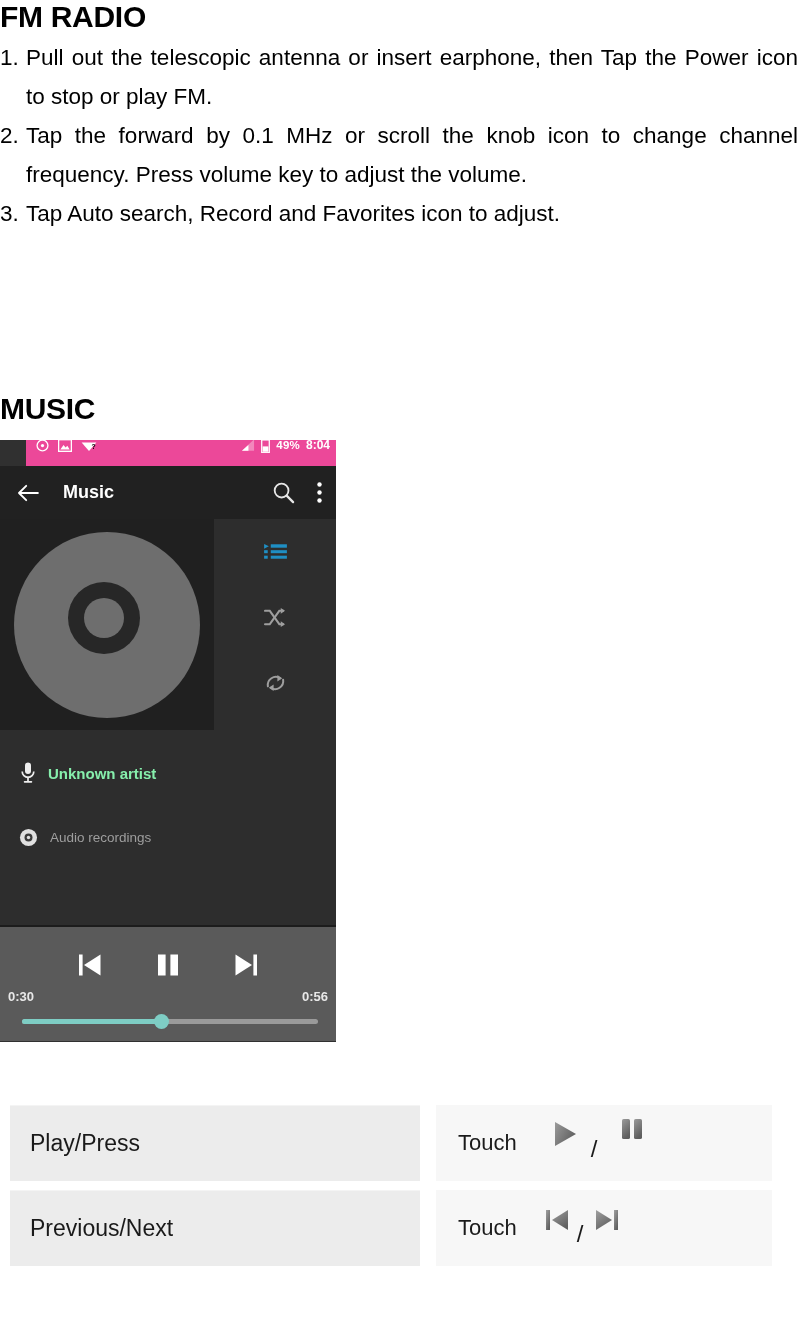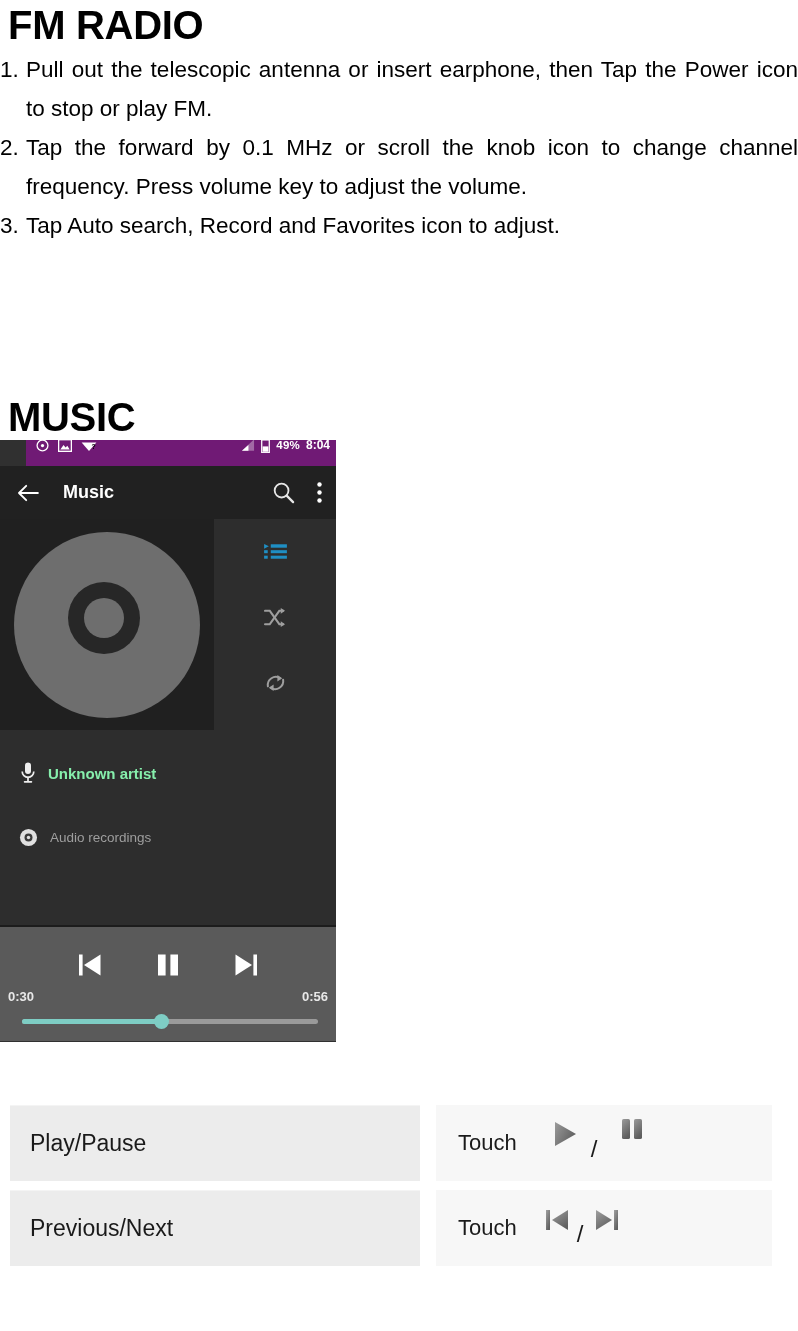--- a/index.html
+++ b/index.html
@@ -8,25 +8,25 @@
     width: 798px; height: 1331px;
     background: #ffffff;
     font-family: "Liberation Sans", sans-serif;
     overflow: hidden;
   }
   .page { position: relative; width: 798px; height: 1331px; }
 
   
   .doc-h1 {
     font-weight: bold;
-    font-size: 40px;
+    font-size: 30px;
     line-height: 34px;
     letter-spacing: -0.3px;
     color: #000;
-    margin: 8px;
+    margin: 0;
   }
   .doc-list { margin: 0; padding: 0; list-style: none; }
   .doc-li {
     display: flex;
     font-size: 22.5px;
     line-height: 39px;
     color: #000;
     font-weight: 500;
   }
   .doc-li .num { flex: 0 0 auto; width: 26px; }
@@ -36,21 +36,21 @@
   
   .phone {
     position: absolute;
     left: 0px; top: 440px;
     width: 336px; height: 602px;
     background: #303030;
     overflow: hidden;
   }
   .statusbar {
     height: 26px;
-    background: #701a75;
+    background: #ec4899;
     display: flex;
     align-items: center;
     padding: 0 6px 16px 10px;
     color: #fff;
     margin-left: 26px;
   }
   .sb-left { display: flex; align-items: center; gap: 9px; flex: 1 1 auto; }
   .sb-right { display: flex; align-items: center; gap: 6px; }
   .sb-text { font-size: 11.5px; font-weight: bold; letter-spacing: 0.2px; }
   .sb-time { font-size: 12px; font-weight: bold; }
@@ -388,21 +388,21 @@
         <div class="seek-thumb" id="seekthumb" style="left: 47%; background: rgb(126, 205, 196);"></div>
       </div>
     </div>
   </div>
 
   <div class="ctrl-table">
 
 
     <div class="ctrl-row">
       <div class="cell-left">
-        <span class="lbl">Play/Pause</span>
+        <span class="lbl">Play/Press</span>
       </div>
       <div class="cell-right">
         <span class="lbl">Touch</span>
         <span class="icon-inline" style="margin-left:22px; top:-9px;">
           <svg width="28" height="30" viewBox="0 0 28 30">
             <defs>
               <linearGradient id="gA" x1="0" y1="0" x2="1" y2="0.6">
                 <stop offset="0%" stop-color="#9b9b9b"></stop>
                 <stop offset="100%" stop-color="#5e5e5e"></stop>
               </linearGradient>

